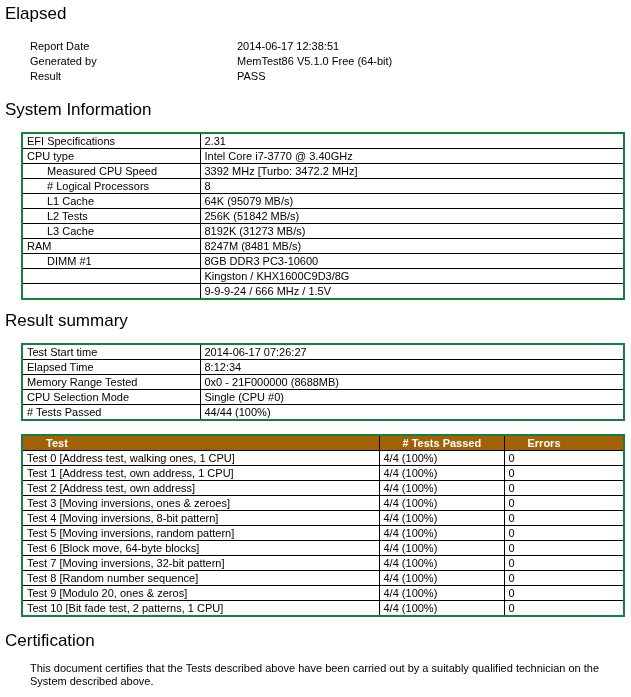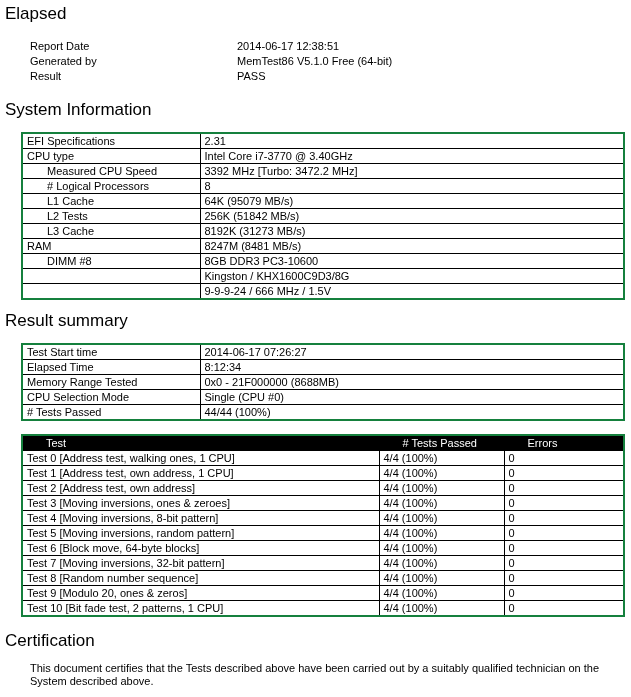--- a/index.html
+++ b/index.html
@@ -51,23 +51,23 @@
     padding: 1px 4px;
     font-size: 11px;
     line-height: 12px;
     height: 12px;
     text-align: left;
     white-space: nowrap;
     overflow: hidden;
   }
   td.indent { padding-left: 24px; }
   th {
-    background: #000000;
+    background: #a16207;
     color: #fff;
-    font-weight: 400;
+    font-weight: 700;
     padding-left: 23px;
   }
   th + th { border-left: 1px solid #666; }
 
   .cert-text {
     margin: 11px 0 0 30px;
     width: 578px;
     line-height: 13px;
   }
 </style>
@@ -139,21 +139,21 @@
           <td class="indent">L3 Cache</td>
           <td>8192K (31273 MB/s)</td>
         </tr>
 
         <tr>
           <td>RAM</td>
           <td>8247M (8481 MB/s)</td>
         </tr>
 
         <tr>
-          <td class="indent">DIMM #8</td>
+          <td class="indent">DIMM #1</td>
           <td>8GB DDR3 PC3-10600</td>
         </tr>
 
         <tr>
           <td></td>
           <td>Kingston / KHX1600C9D3/8G</td>
         </tr>
 
         <tr>
           <td></td>

